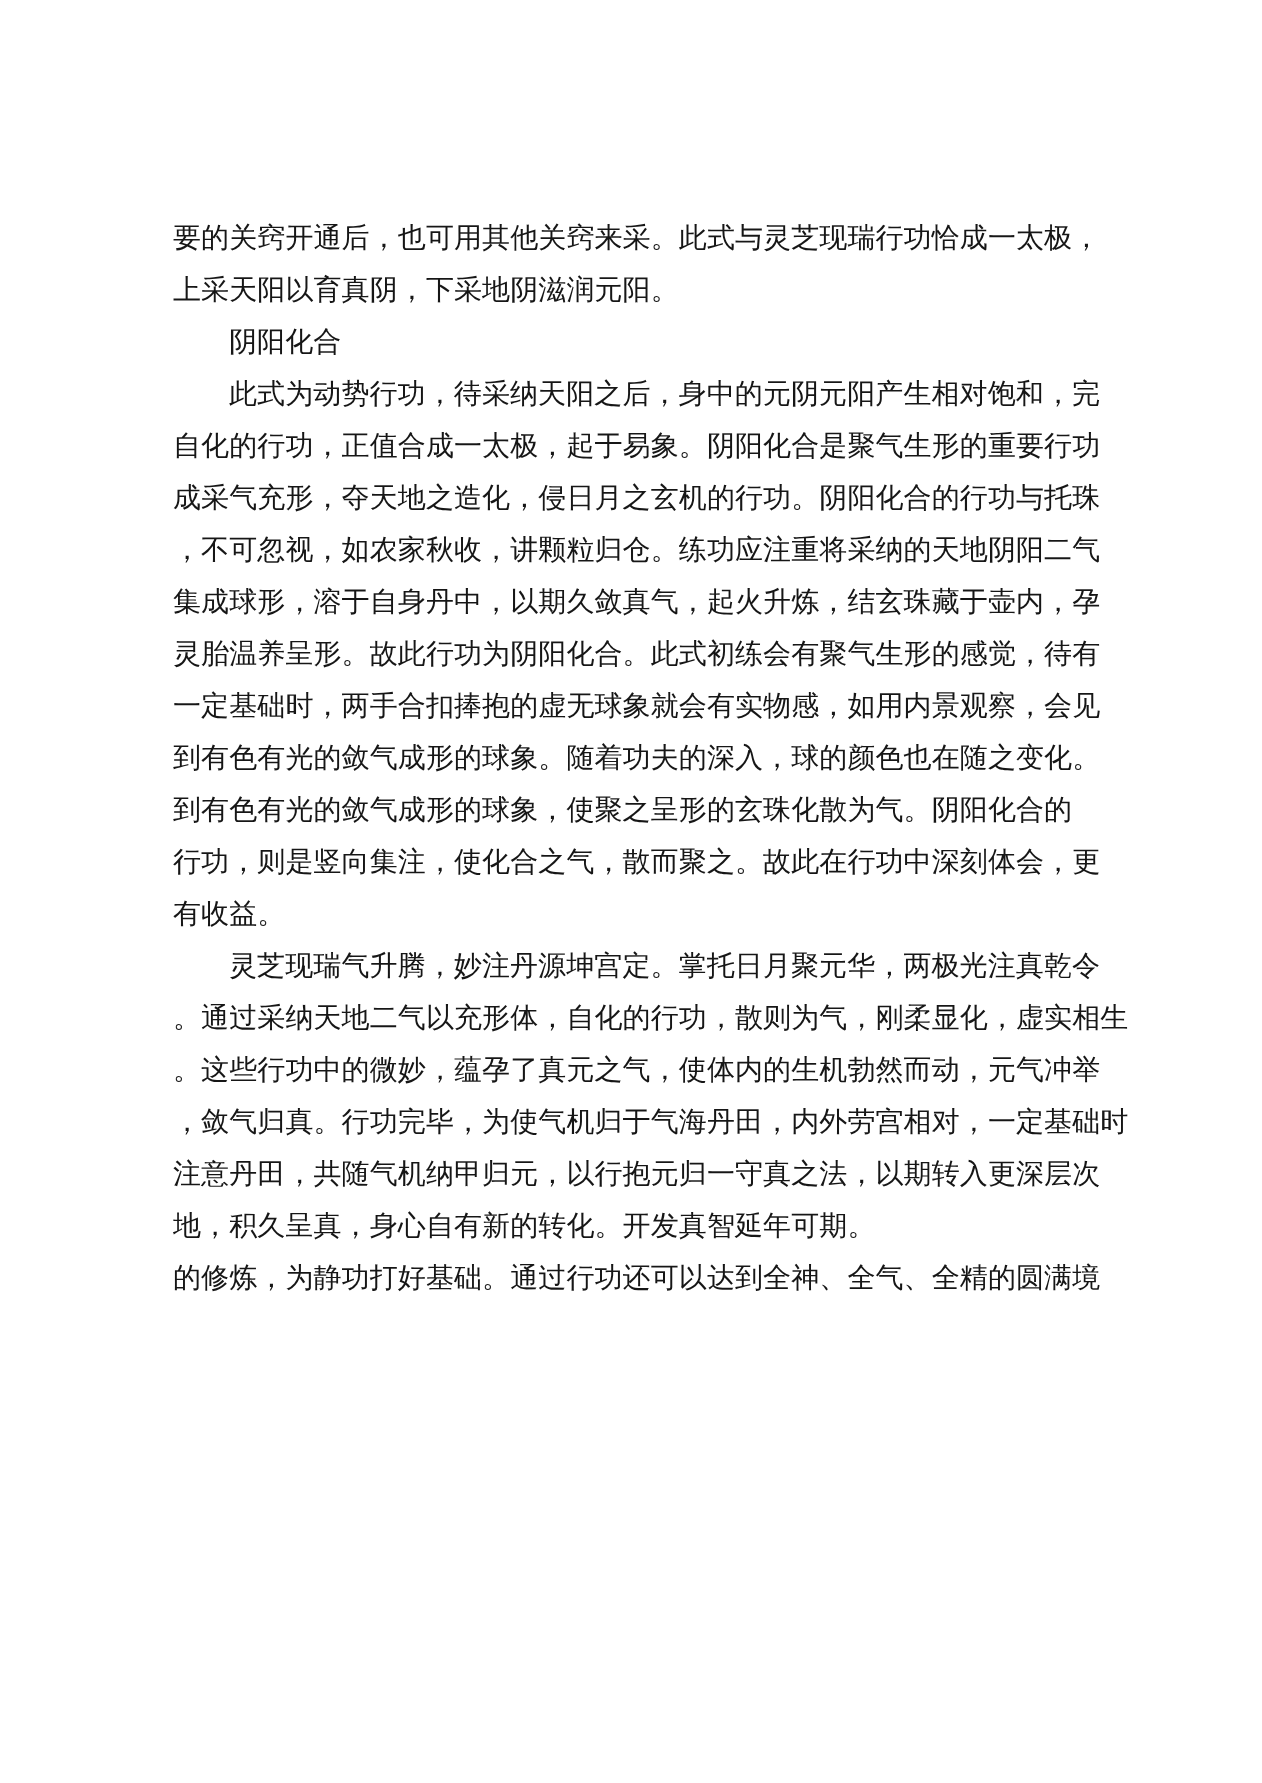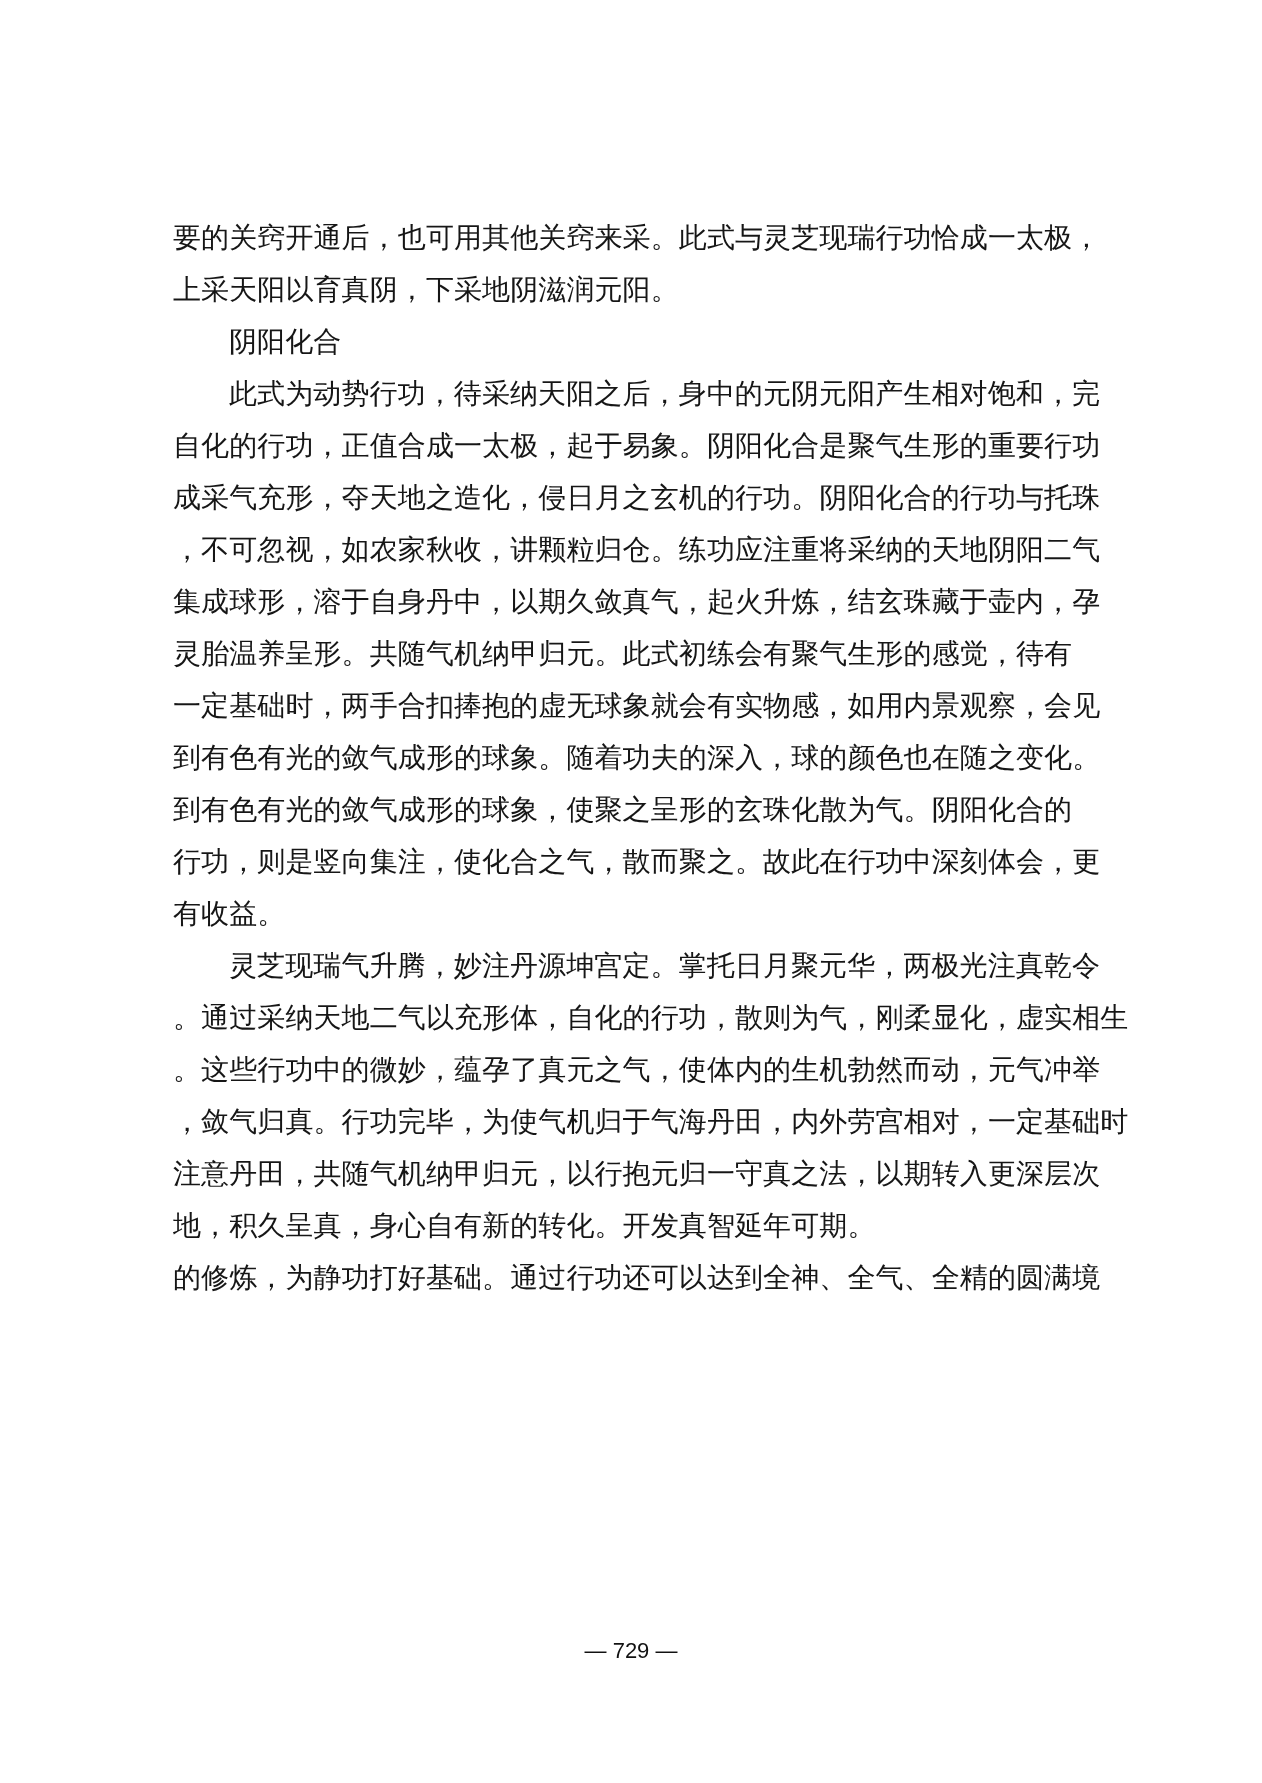--- a/index.html
+++ b/index.html
@@ -52,28 +52,27 @@
 <div class="page">
   <div class="text-block">
       <div class="line">要的关窍开通后，也可用其他关窍来采。此式与灵芝现瑞行功恰成一太极，</div>
       <div class="line">上采天阳以育真阴，下采地阴滋润元阳。</div>
       <div class="line indent">阴阳化合</div>
       <div class="line indent">此式为动势行功，待采纳天阳之后，身中的元阴元阳产生相对饱和，完</div>
       <div class="line">自化的行功，正值合成一太极，起于易象。阴阳化合是聚气生形的重要行功</div>
       <div class="line">成采气充形，夺天地之造化，侵日月之玄机的行功。阴阳化合的行功与托珠</div>
       <div class="line">，不可忽视，如农家秋收，讲颗粒归仓。练功应注重将采纳的天地阴阳二气</div>
       <div class="line">集成球形，溶于自身丹中，以期久敛真气，起火升炼，结玄珠藏于壶内，孕</div>
-      <div class="line">灵胎温养呈形。共随气机纳甲归元。此式初练会有聚气生形的感觉，待有</div>
+      <div class="line">灵胎温养呈形。故此行功为阴阳化合。此式初练会有聚气生形的感觉，待有</div>
       <div class="line">一定基础时，两手合扣捧抱的虚无球象就会有实物感，如用内景观察，会见</div>
       <div class="line">到有色有光的敛气成形的球象。随着功夫的深入，球的颜色也在随之变化。</div>
       <div class="line">到有色有光的敛气成形的球象，使聚之呈形的玄珠化散为气。阴阳化合的</div>
       <div class="line">行功，则是竖向集注，使化合之气，散而聚之。故此在行功中深刻体会，更</div>
       <div class="line">有收益。</div>
       <div class="line indent">灵芝现瑞气升腾，妙注丹源坤宫定。掌托日月聚元华，两极光注真乾令</div>
       <div class="line">。通过采纳天地二气以充形体，自化的行功，散则为气，刚柔显化，虚实相生</div>
       <div class="line">。这些行功中的微妙，蕴孕了真元之气，使体内的生机勃然而动，元气冲举</div>
       <div class="line">，敛气归真。行功完毕，为使气机归于气海丹田，内外劳宫相对，一定基础时</div>
       <div class="line">注意丹田，共随气机纳甲归元，以行抱元归一守真之法，以期转入更深层次</div>
       <div class="line">地，积久呈真，身心自有新的转化。开发真智延年可期。</div>
       <div class="line">的修炼，为静功打好基础。通过行功还可以达到全神、全气、全精的圆满境</div>
     </div>
-  <div class="footer">— 729 —</div>
 </div>
 
 </body></html>

